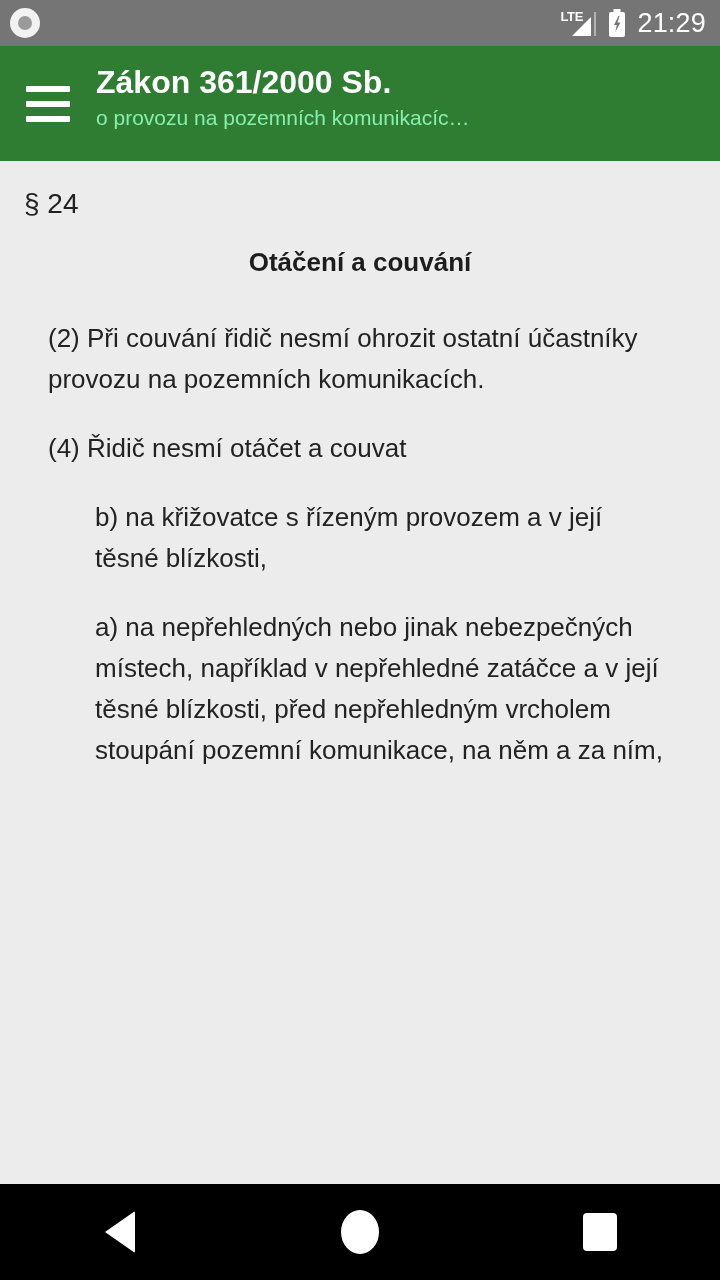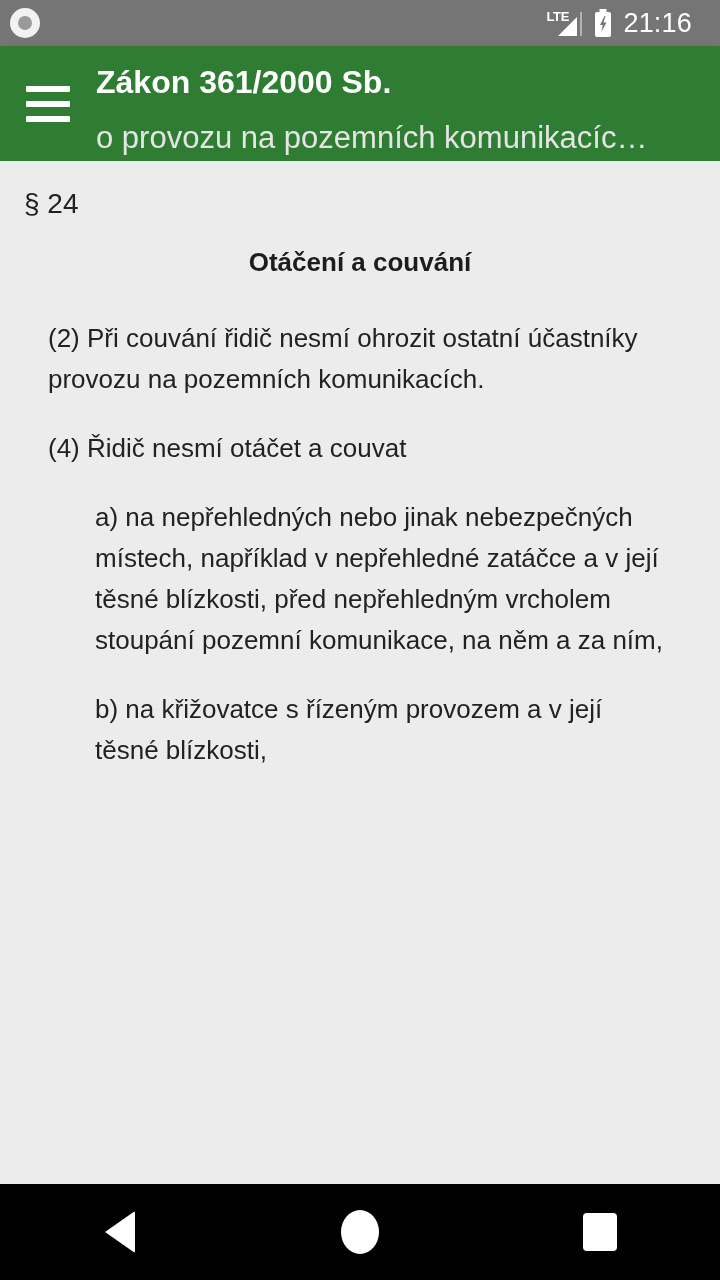--- a/index.html
+++ b/index.html
@@ -9,21 +9,21 @@
     font-family:"Liberation Sans", sans-serif;
     overflow:hidden;
   }
   .phone { position:relative; width:720px; height:1280px; background:#ececec; }
 
   
   .statusbar {
     position:absolute; top:0; left:0; width:720px; height:46px;
     background:#757575; color:#ffffff;
     display:flex; align-items:center; justify-content:space-between;
-    padding:0 28px 0 10px;
+    padding:0 14px 0 10px;
   }
   .sb-left { display:flex; align-items:center; gap:10px; }
   .notif-dot {
     width:30px; height:30px; border-radius:50%;
     background:#f2f2f2; display:flex; align-items:center; justify-content:center;
   }
   .notif-dot i { width:14px; height:14px; border-radius:50%; background:#9a9a9a; display:block; }
   .sb-right { display:flex; align-items:center; gap:11px; }
   .signal { position:relative; width:36px; height:28px; display:block; }
   .lte-label {
@@ -45,23 +45,23 @@
     display:flex; flex-direction:column; align-items:center; justify-content:center; gap:9px;
     cursor:pointer; flex:0 0 96px;
   }
   .hamburger span { display:block; width:44px; height:6px; background:#fff; border-radius:1px; }
   .titles { padding-top:16px; min-width:0; flex:1 1 auto; padding-right:12px; }
   .app-title {
     font-size:32px; font-weight:bold; line-height:1.25; color:#ffffff;
     white-space:nowrap; overflow:hidden; text-overflow:ellipsis;
   }
   .app-subtitle {
-    font-size:31px; font-weight:400; line-height:1.3; color:#e5e5e5;
+    font-size:21px; font-weight:400; line-height:1.3; color:#86efac;
     white-space:nowrap; overflow:hidden; text-overflow:ellipsis;
-    margin-top:16px;
+    margin-top:2px;
   }
 
   
   .content {
     position:absolute; top:161px; left:0; width:720px; height:1023px;
     background:#ececec; color:#212121;
     padding:26px 24px 0 24px;
     overflow:hidden;
   }
   .section-number {
@@ -112,21 +112,21 @@
           <polygon points="33,3 33,27 35,27 35,3" fill="#ffffff" opacity="0.45"></polygon>
         </svg>
       </span>
       <span class="batt">
         <svg width="18" height="28" viewBox="0 0 18 28">
           <rect x="5.5" y="0" width="7" height="3" fill="#ffffff"></rect>
           <rect x="1" y="3" width="16" height="25" rx="2" fill="#ffffff"></rect>
           <polygon points="10.5,7 6,16 8.8,16 7.3,23 12.5,13.5 9.5,13.5 11.6,7" fill="#757575"></polygon>
         </svg>
       </span>
-      <span class="sb-time">21:16</span>
+      <span class="sb-time">21:29</span>
     </div>
   </div>
 
   <div class="appbar">
     <div class="hamburger">
       <span></span>
         <span></span>
         <span></span>
     </div>
     <div class="titles">
@@ -134,22 +134,22 @@
       <div class="app-subtitle">o provozu na pozemních komunikacíc…</div>
     </div>
   </div>
 
   <div class="content">
     <div class="section-number">§ 24</div>
     <div class="section-title">Otáčení a couvání</div>
 
     <p class="para">(2) Při couvání řidič nesmí ohrozit ostatní účastníky provozu na pozemních komunikacích.</p>
     <p class="para">(4) Řidič nesmí otáčet a couvat</p>
+    <p class="para sub">b) na křižovatce s řízeným provozem a v její těsné blízkosti,</p>
     <p class="para sub">a) na nepřehledných nebo jinak nebezpečných místech, například v nepřehledné zatáčce a v její těsné blízkosti, před nepřehledným vrcholem stoupání pozemní komunikace, na něm a za ním,</p>
-    <p class="para sub">b) na křižovatce s řízeným provozem a v její těsné blízkosti,</p>
   </div>
 
   <div class="navbar">
     <div class="nav-btn">
         <span class="nav-back"></span>
       </div>
     <div class="nav-btn">
         <span class="nav-home"></span>
       </div>
     <div class="nav-btn">

